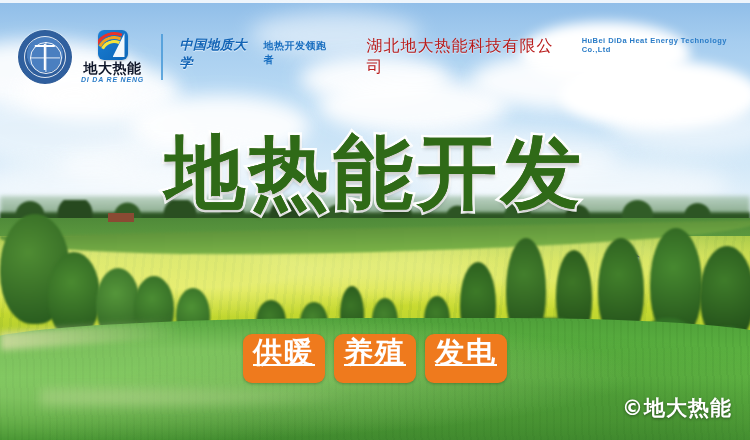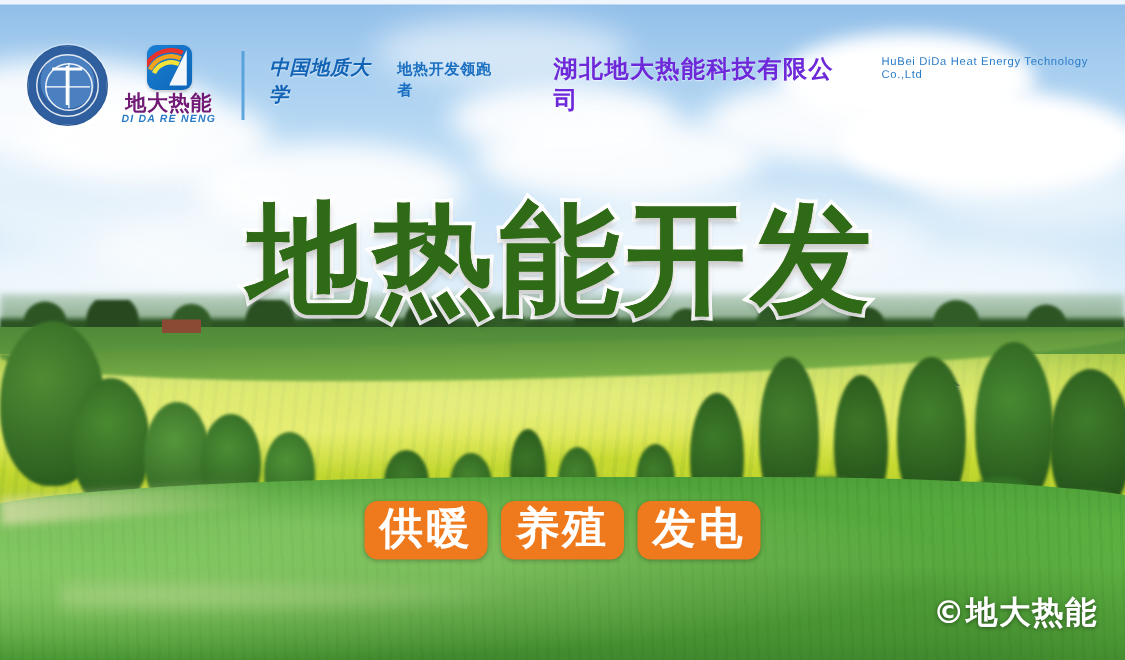--- a/index.html
+++ b/index.html
@@ -153,34 +153,34 @@
     background:linear-gradient(135deg,#1b7fd4,#0d66b8);position:relative;overflow:hidden;
     box-shadow:0 1px 2px rgba(0,0,0,.18);
   }
   .cube .rb{position:absolute;left:-4px;top:2px;width:34px;height:34px;border-radius:50%;
     border-width:3px;border-style:solid;border-color:transparent;transform:rotate(-20deg);}
   .cube .rb1{border-top-color:#e8322a;}
   .cube .rb2{left:-1px;top:6px;width:28px;height:28px;border-top-color:#f2a21c;}
   .cube .rb3{left:2px;top:10px;width:22px;height:22px;border-top-color:#f5e33a;}
   .cube .wedge{position:absolute;right:3px;top:3px;width:12px;height:24px;background:#ffffff;
     clip-path:polygon(100% 0,100% 100%,0 100%);opacity:.95;}
-  .bm-cn{font-size:14px;font-weight:bold;color:#701a75;letter-spacing:.5px;line-height:1.05;
+  .bm-cn{font-size:14px;font-weight:bold;color:#0f172a;letter-spacing:.5px;line-height:1.05;
     margin-top:1px;text-shadow:0 1px 1px rgba(255,255,255,.8);}
   .bm-en{font-size:7px;font-weight:bold;color:#2a7cc7;letter-spacing:.8px;
     font-style:italic;line-height:1.1;}
   .vsep{width:1.5px;height:46px;background:#4b9bd8;opacity:.85;margin:0 8px;flex:0 0 auto;}
   .orgtext{display:flex;flex-direction:row;gap:1px;}
   .org-row1{display:flex;align-items:baseline;gap:7px;}
   .org-univ{font-size:13px;color:#1163b5;font-weight:bold;font-style:italic;
     font-family:"Liberation Serif","DejaVu Serif",serif;letter-spacing:.5px;
     text-shadow:0 1px 1px rgba(255,255,255,.7);}
   .org-inst{font-size:10px;color:#1a6fc0;font-weight:bold;letter-spacing:.5px;}
-  .org-company{font-size:16px;color:#6d28d9;font-weight:bold;letter-spacing:1px;
+  .org-company{font-size:16px;color:#b91c1c;font-weight:normal;letter-spacing:1px;
     text-shadow:0 1px 1px rgba(255,255,255,.6);margin-left:32px;}
-  .org-en{font-size:7.5px;color:#2a7cc7;font-weight:normal;letter-spacing:.45px;padding-left:20px;}
+  .org-en{font-size:7.5px;color:#2a7cc7;font-weight:bold;letter-spacing:.45px;padding-left:20px;}
   
   .maintitle{
     position:absolute;left:0;top:133px;width:750px;text-align:center;
     font-size:80px;font-weight:bold;line-height:1;
     color:#2f6a17;letter-spacing:4px;
     font-family:"DejaVu Sans","Liberation Sans",sans-serif;
     -webkit-text-stroke:5px #ffffff;
     paint-order:stroke fill;
     text-shadow:0 3px 4px rgba(0,0,0,.22);
   }
@@ -196,23 +196,24 @@
     font-family:"DejaVu Sans","Liberation Sans",sans-serif;
     text-shadow:0 2px 5px rgba(0,0,0,.42), 0 0 2px rgba(0,0,0,.25);
   }
   
   .tags{
     position:absolute;left:0;top:334px;width:750px;
     display:flex;justify-content:center;align-items:center;gap:9px;
   }
   .tag{
     background:#ef7a1d;color:#ffffff;border-radius:9px;
-    padding:3px 10px 5px;font-size:29px;font-weight:bold;letter-spacing:2px;
+    padding:3px 10px 15px;font-size:29px;font-weight:bold;letter-spacing:2px;
     line-height:1.08;font-family:"DejaVu Sans","Liberation Sans",sans-serif;
     box-shadow:0 1px 3px rgba(0,0,0,.25);
+    text-decoration:underline;
   }
   
   .watermark{
     position:absolute;right:18px;bottom:18px;
     font-size:21px;font-weight:bold;color:#ffffff;letter-spacing:1px;
     font-family:"DejaVu Sans","Liberation Sans",sans-serif;
     text-shadow:0 1px 3px rgba(0,0,0,.45);
     margin-top:36px;
   }
 </style>

